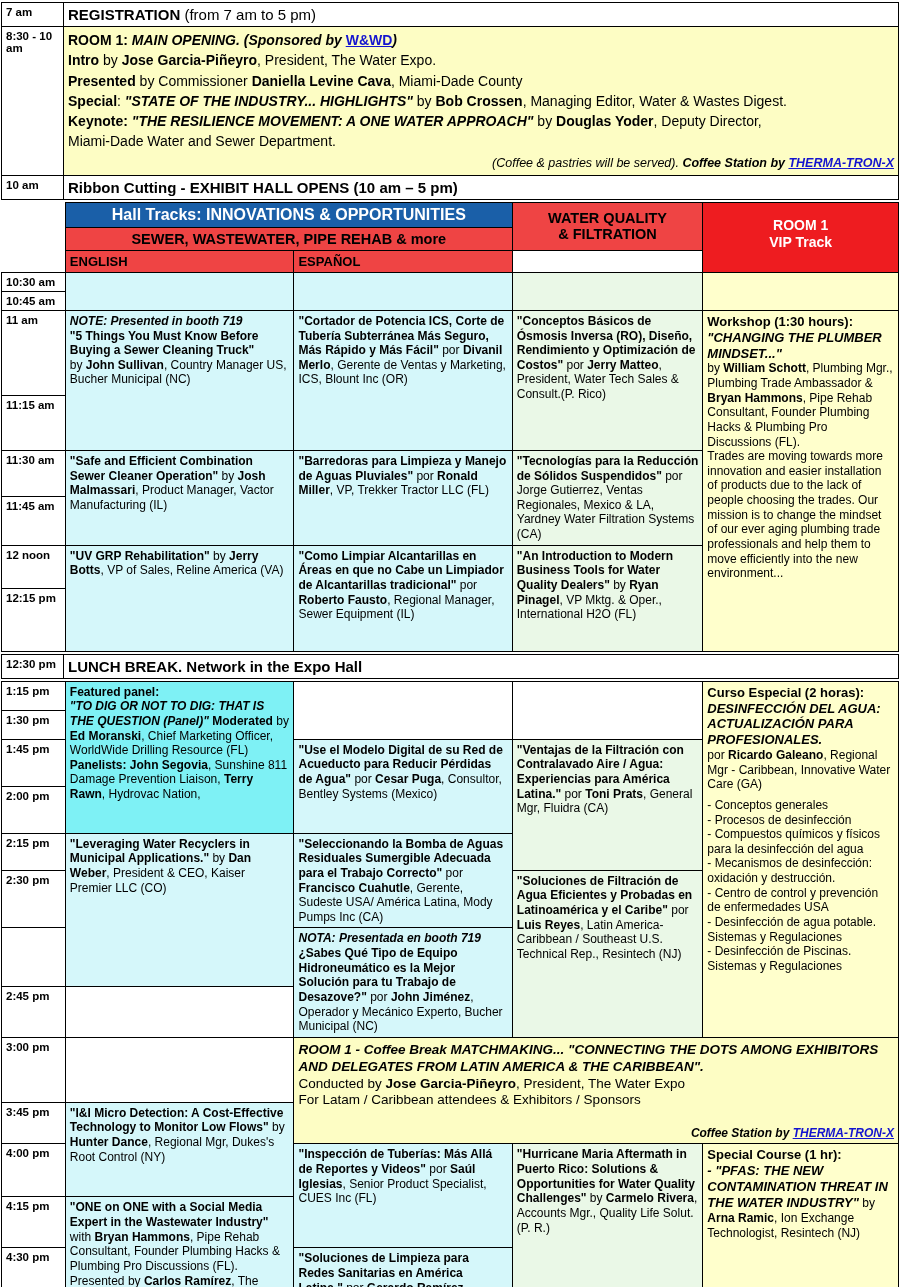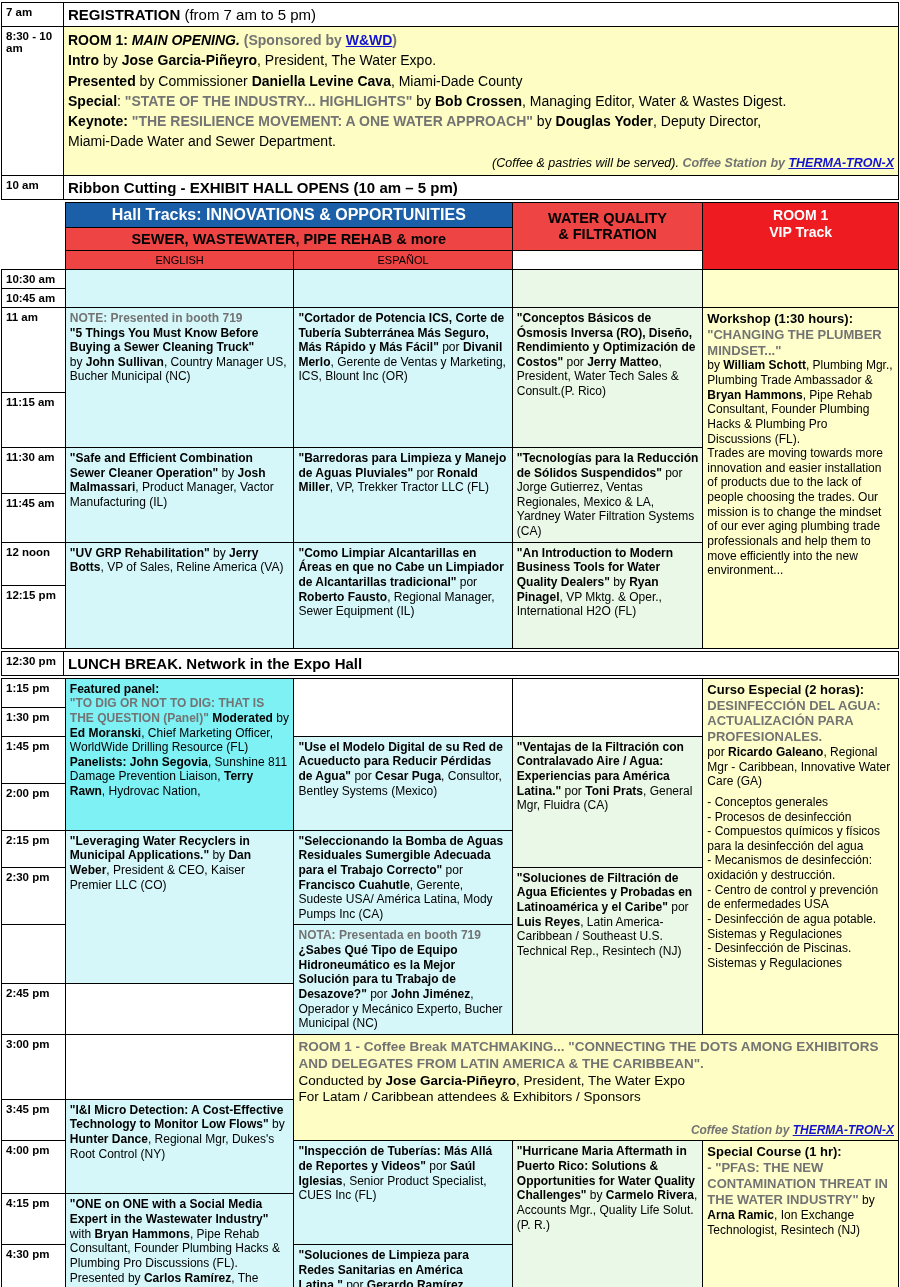--- a/index.html
+++ b/index.html
@@ -12,28 +12,28 @@
   .lightyellow{background:#ffffcc;}
   .cyan{background:#7ef1f5;}
   .lightcyan{background:#d5f7fa;}
   .paleblue{background:#ef4444;}
   .lightgreen{background:#eaf8e7;}
   .red{background:#ee1c20;}
   .blue{background:#1a5fa8;}
   .white{background:#fff;}
   .b{font-weight:bold;}
   .i{font-style:italic;}
-  .red-t{color:#737373;}
+  .red-t{color:#000000;font-style:italic;}
   .bluelink{color:#1414cf;text-decoration:underline;}
   .big{font-size:15px;}
   .hdr-white{color:#fff;font-weight:bold;font-size:16px;text-align:center;}
   .hdr-red{color:#fff;font-weight:bold;font-size:14px;text-align:center;line-height:1.25;}
   .cell{font-size:12px;line-height:1.22;}
   .subhdr{font-weight:bold;font-size:14.5px;text-align:center;}
-  .subhdr2{font-weight:normal;font-size:11px;text-align:center;}
+  .subhdr2{font-weight:bold;font-size:13px;text-align:left;}
   .blk{display:block;}
 </style>
 </head>
 <body>
 
 <div id="sheet">
 
 <table class="grid">
   <colgroup>
         <col style="width:62px">
@@ -82,21 +82,21 @@
   <tbody>
         <tr>
     <td class="white" style="border:none"></td>
     <td class="blue" colspan="2">
             <div class="hdr-white">Hall Tracks: INNOVATIONS &amp; OPPORTUNITIES</div>
           </td>
     <td class="paleblue" rowspan="2" style="vertical-align:middle">
       <div class="subhdr">WATER QUALITY</div>
       <div class="subhdr">&amp; FILTRATION</div>
     </td>
-    <td class="red" rowspan="3" style="vertical-align:top;padding-top:4px">
+    <td class="red" rowspan="3" style="vertical-align:top;padding-top:14px">
       <div class="hdr-red">ROOM 1</div>
       <div class="hdr-red">VIP Track</div>
     </td>
   </tr>
   <tr>
     <td class="white" style="border:none"></td>
     <td class="paleblue" colspan="2">
             <div class="subhdr">SEWER, WASTEWATER, PIPE REHAB &amp; more</div>
           </td>
   </tr>

